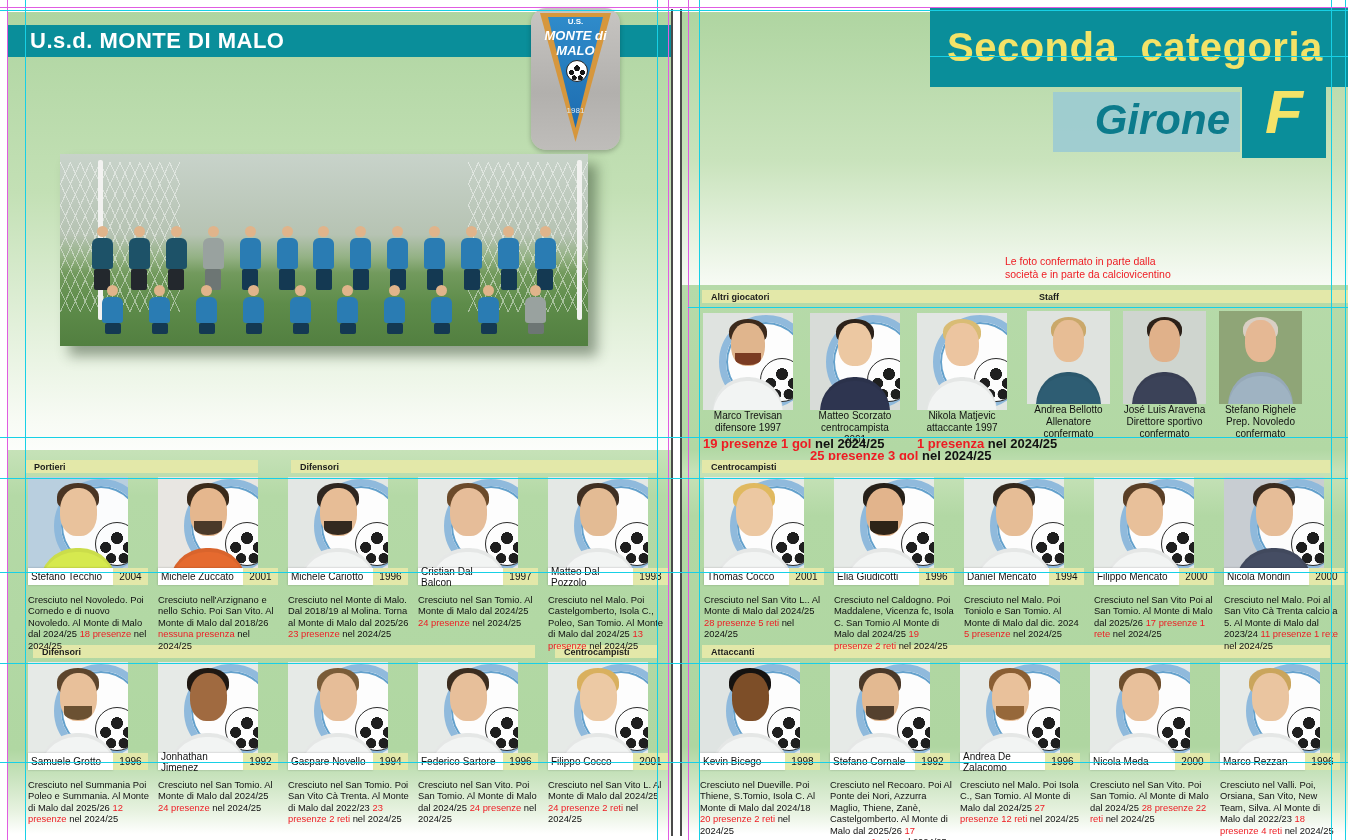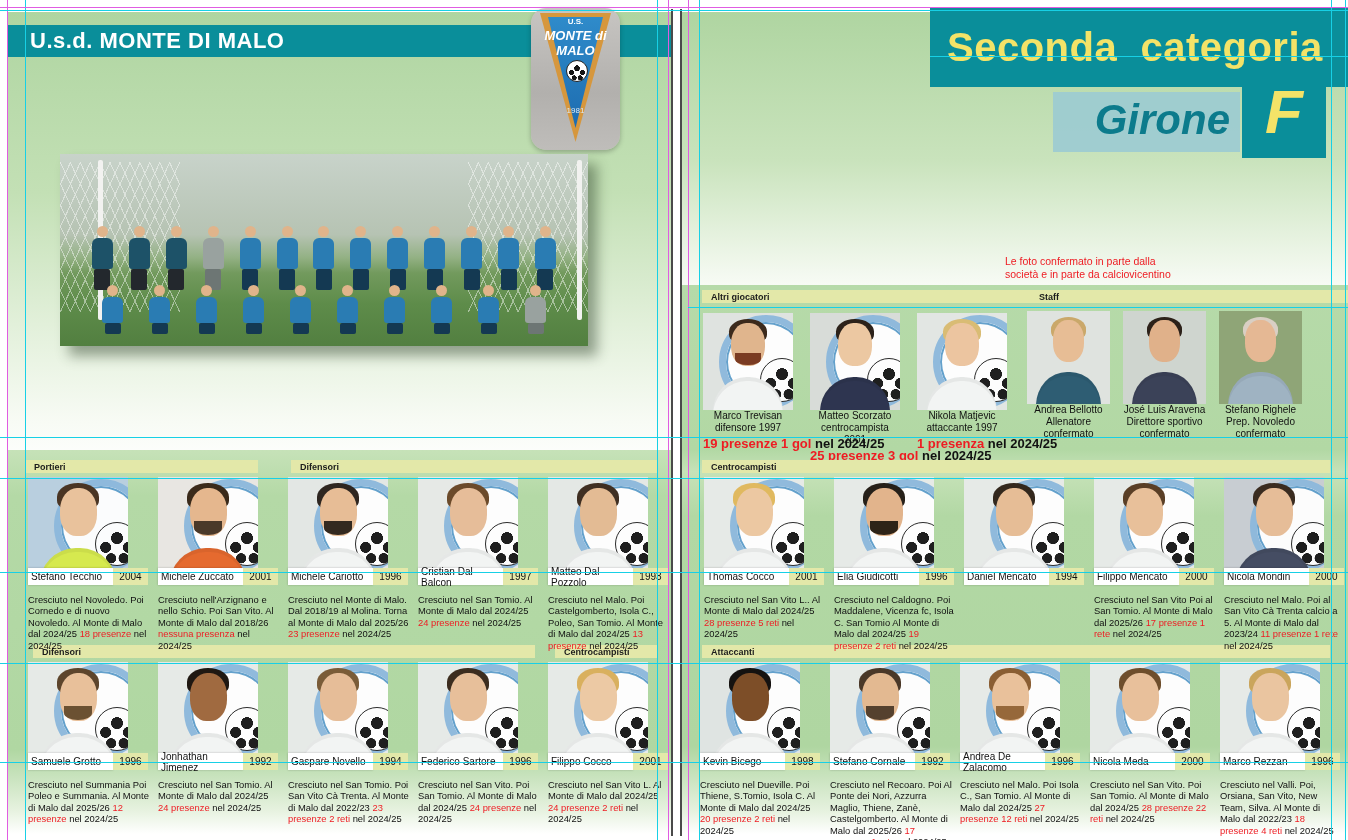--- a/index.html
+++ b/index.html
@@ -592,20 +592,21 @@
           <div class="crest"></div>
           <div class="hair"></div>
           <div class="head"></div>
           <div class="beard"></div>
           <div class="torso"></div>
         </div>
         <div class="nrow">
           <div class="nbox">Daniel Mencato</div>
           <div class="ybox">1994</div>
         </div>
+        <div class="pdesc"><span>Cresciuto nel Malo. Poi Toniolo e San Tomio. Al Monte di Malo dal dic. 2024</span> <span class="red">5 presenze</span> <span>nel 2024/25</span></div>
       </div>
       <div class="pcard">
         <div class="pphoto" style="--bg: #e6eae7; --skin: #e8c09a; --hair: #5a3f26; --shirt: #f2f4f3;">
           <div class="crest"></div>
           <div class="hair"></div>
           <div class="head"></div>
           <div class="beard"></div>
           <div class="torso"></div>
         </div>
         <div class="nrow">
@@ -637,21 +638,21 @@
           <div class="crest"></div>
           <div class="hair"></div>
           <div class="head"></div>
           <div class="beard"></div>
           <div class="torso"></div>
         </div>
         <div class="nrow">
           <div class="nbox">Kevin Bicego</div>
           <div class="ybox">1998</div>
         </div>
-        <div class="pdesc"><span>Cresciuto nel Dueville. Poi Thiene, S.Tomio, Isola C. Al Monte di Malo dal 2024/25</span> <span class="red">20 presenze 2 reti</span> <span>nel 2024/25</span></div>
+        <div class="pdesc"><span>Cresciuto nel Dueville. Poi Thiene, S.Tomio, Isola C. Al Monte di Malo dal 2024/18</span> <span class="red">20 presenze 2 reti</span> <span>nel 2024/25</span></div>
       </div>
       <div class="pcard">
         <div class="pphoto" style="--bg: #e6eae7; --skin: #e3b991; --hair: #4a3828; --shirt: #f2f4f3; --beard: #55412e;">
           <div class="crest"></div>
           <div class="hair"></div>
           <div class="head"></div>
           <div class="beard"></div>
           <div class="torso"></div>
         </div>
         <div class="nrow">

